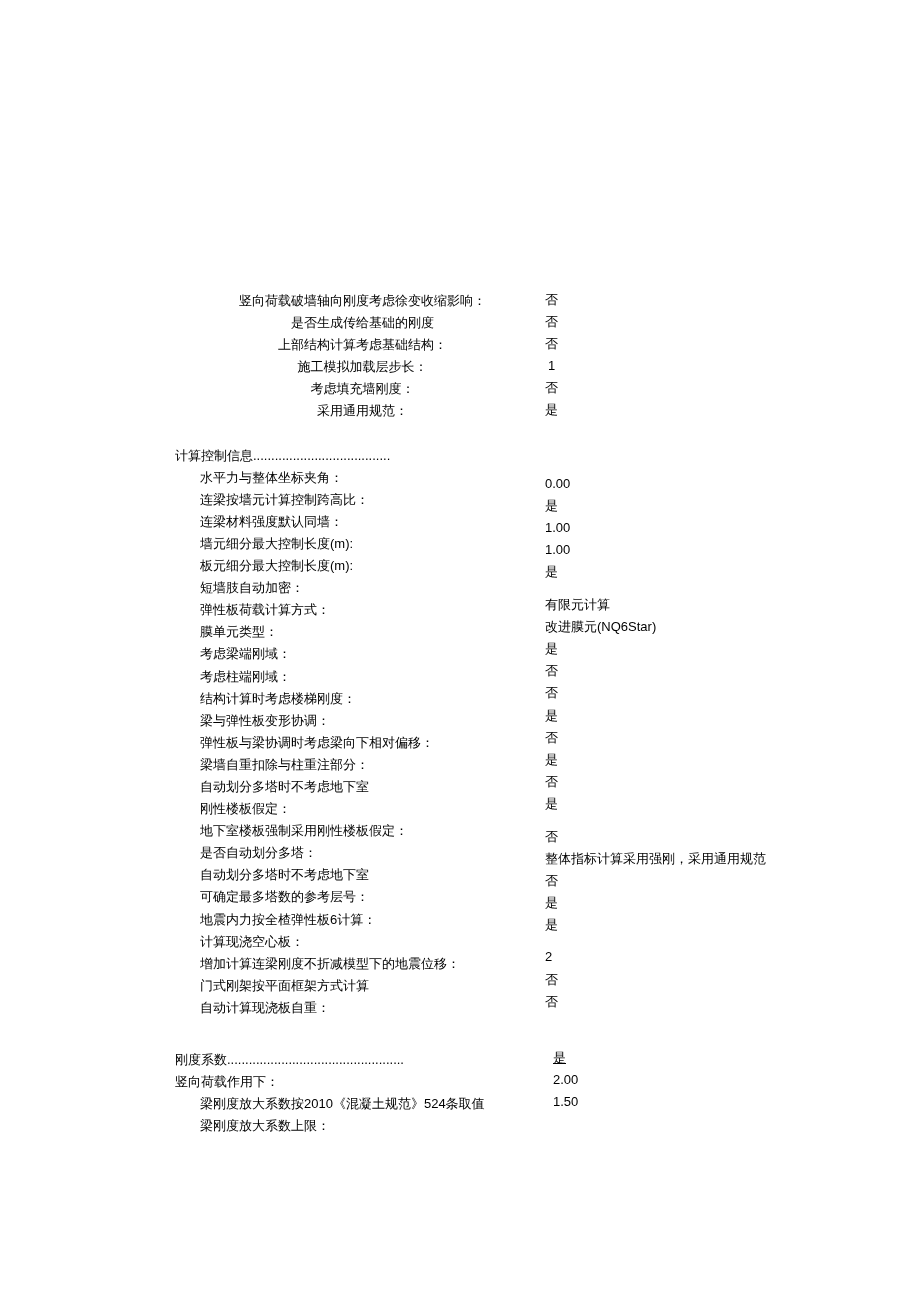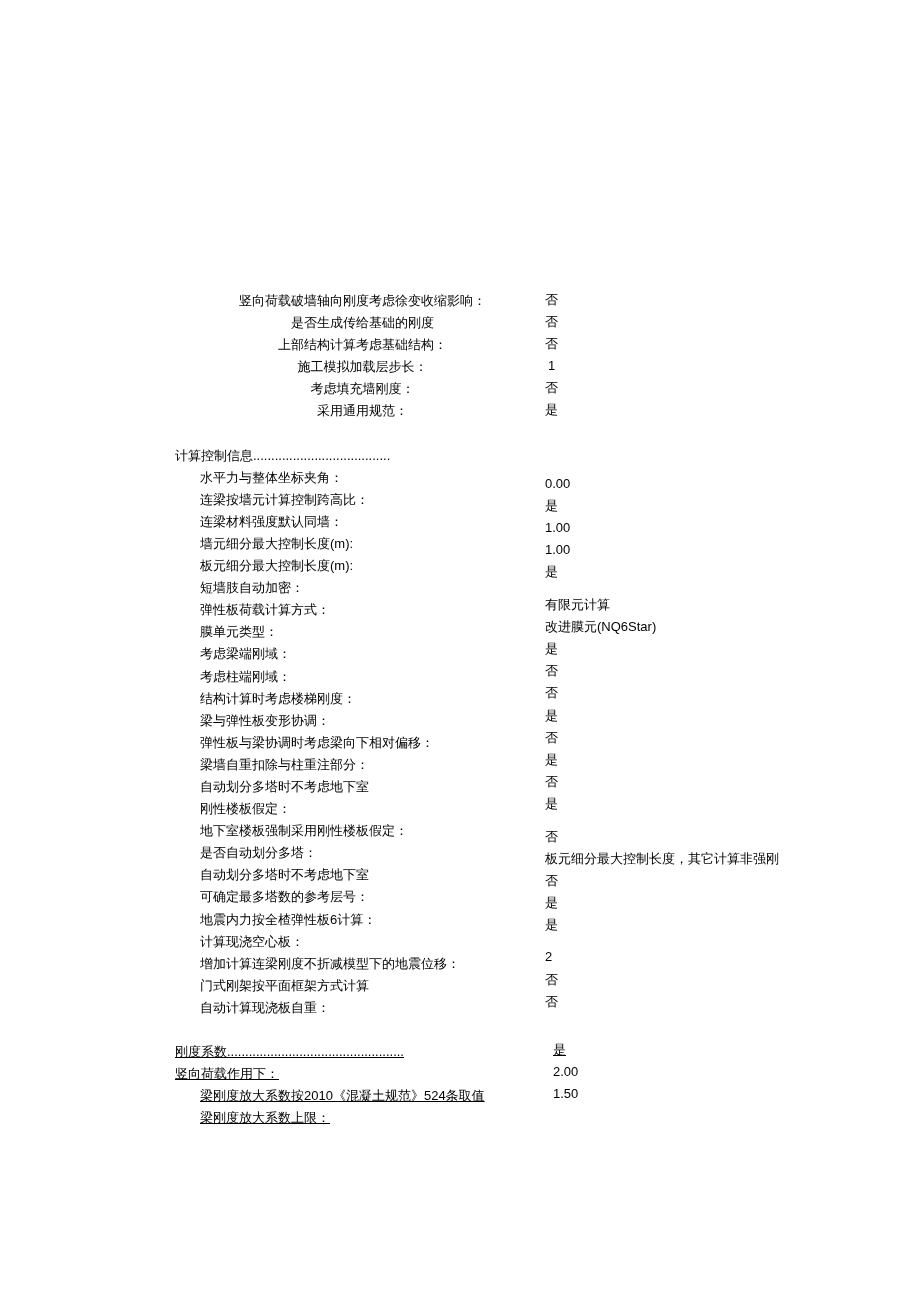--- a/index.html
+++ b/index.html
@@ -26,21 +26,21 @@
     .dotted::after {
       content: "......................................";
       letter-spacing: 0;
     }
     .dotted2::after {
       content: ".................................................";
       letter-spacing: 0;
     }
     .gap { height: 22px; }
     .section2 { position: relative; margin-top: 0; }
-    .labels3 { margin-top: 0; text-decoration: underline; }
+    .labels3 { margin-top: 8px; }
     .values3 { position: absolute; left: 378px; top: -2px; }
     .underline { text-decoration: underline; }
   </style>
 </head>
 <body>
 
 <div class="section1">
   <div class="labels1">
     <div class="row indent">竖向荷载破墙轴向刚度考虑徐变收缩影响：</div>
     <div class="row indent">是否生成传给基础的刚度</div>
@@ -104,21 +104,21 @@
     <div class="row">是</div>
     <div class="row">否</div>
     <div class="row">否</div>
     <div class="row">是</div>
     <div class="row">否</div>
     <div class="row">是</div>
     <div class="row">否</div>
     <div class="row">是</div>
     <div style="height:11px"></div>
     <div class="row">否</div>
-    <div class="row">板元细分最大控制长度，其它计算非强刚</div>
+    <div class="row">整体指标计算采用强刚，采用通用规范</div>
     <div class="row">否</div>
     <div class="row">是</div>
     <div class="row">是</div>
     <div style="height:10px"></div>
     <div class="row">2</div>
     <div class="row">否</div>
     <div class="row">否</div>
   </div>
 </div>
 

